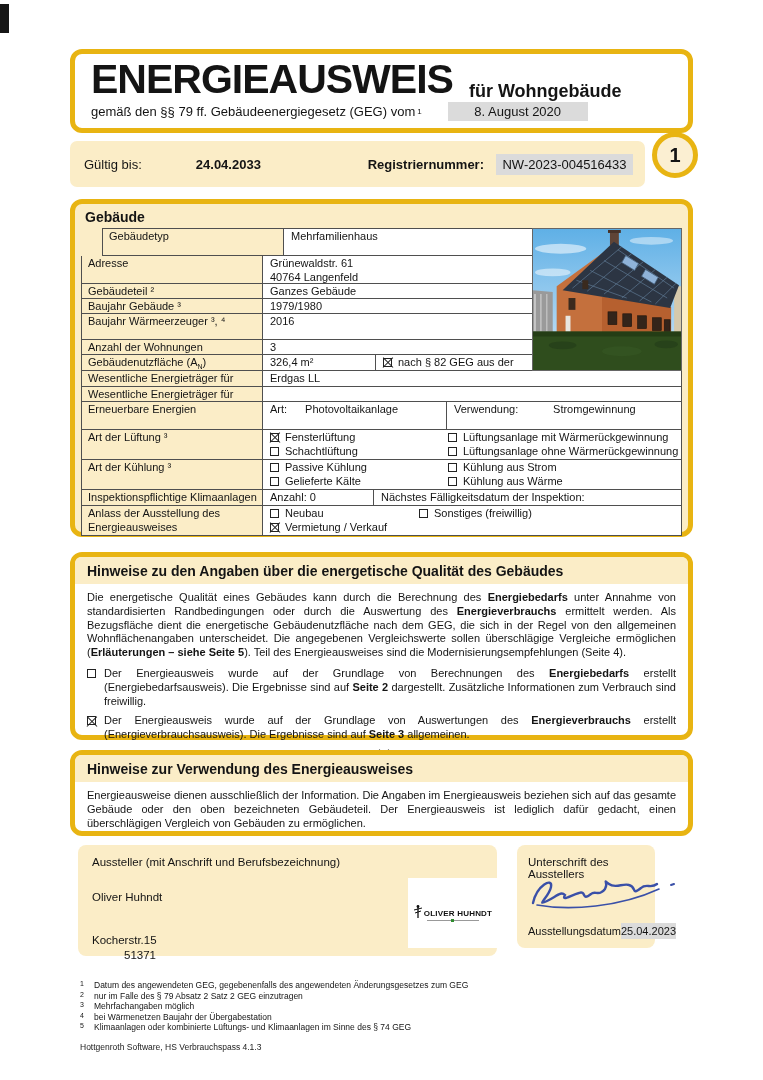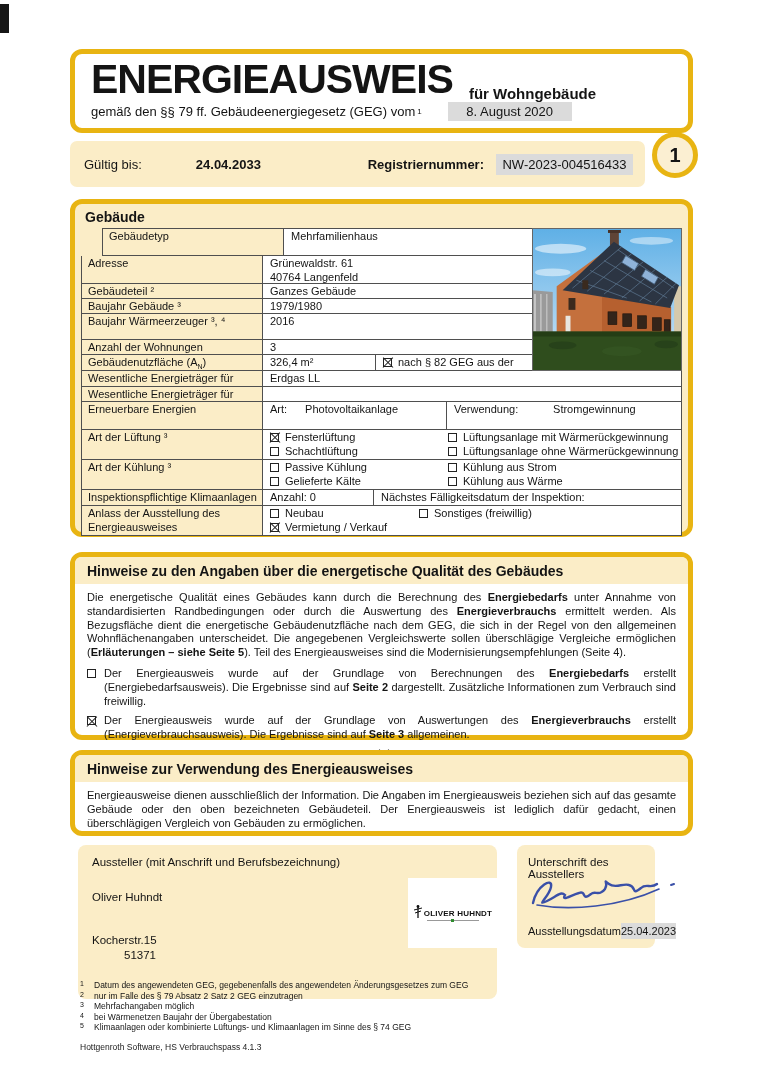--- a/index.html
+++ b/index.html
@@ -21,24 +21,24 @@
   sub{font-size:7px;}
   sup{font-size:8px;}
 
   
   .corner-mark{left:0;top:4px;width:9px;height:29px;background:#161616;}
 
   
   .hdr{left:70px;top:49px;width:623px;height:84px;padding:2px 16px 0 16px;}
   .hdr-line1{display:flex;align-items:flex-end;}
   .hdr-title{font-size:41px;font-weight:bold;letter-spacing:-1px;line-height:46px;}
-  .hdr-sub{font-size:15px;font-weight:bold;margin-left:16px;}
+  .hdr-sub{font-size:18px;font-weight:bold;margin-left:16px;}
   .hdr-line2{display:flex;align-items:center;font-size:13px;margin-top:0px;}
   .hdr-line2 sup{font-size:8px;margin-left:2px;}
-  .hdr-date{width:124px;padding:2px 0;margin-left:26px;font-size:13px;}
+  .hdr-date{width:140px;padding:2px 0;margin-left:26px;font-size:13px;}
 
   
   .vbar{left:70px;top:141px;width:575px;height:46px;background:var(--cream);border-radius:7px;
         display:flex;align-items:center;font-size:13px;padding:0 12px 0 14px;}
   .vbar .vdate{font-weight:bold;margin-left:54px;}
   .vbar .rlabel{font-weight:bold;margin-left:auto;}
   .vbar .rnum{width:137px;padding:3px 0;margin-left:12px;font-size:13px;}
   .pgcircle{left:652px;top:132px;width:46px;height:46px;border:5px solid var(--yellow);
             border-radius:50%;background:var(--cream2);display:flex;align-items:center;
             justify-content:center;font-size:20px;font-weight:bold;}
@@ -81,21 +81,21 @@
   .hbody{padding:7px 12px 0 12px;font-size:11px;line-height:13.8px;}
   .hbody p{margin:0 0 7px 0;text-align:justify;}
   .opt-row{display:flex;gap:8px;margin:0 0 6px 0;}
   .opt-row .txt{flex:1;text-align:justify;line-height:13.8px;}
   .den{display:flex;margin:0 0 6px 0;line-height:13.8px;}
   .den .dlab{flex:0 0 292px;}
   .den .grp{display:flex;gap:7px;}
   .den .g1{flex:0 0 122px;}
 
   
-  .ibox{left:78px;top:845px;width:419px;height:154px;background:var(--cream);border-radius:8px;
+  .ibox{left:78px;top:845px;width:419px;height:111px;background:var(--cream);border-radius:8px;
         padding:11px 14px;font-size:11.5px;position:absolute;}
   .ibox .iname{margin-top:23px;}
   .ibox .istreet{margin-top:31px;}
   .ibox .izip{margin-top:3px;padding-left:32px;}
   .logo-box{position:absolute;right:0;top:33px;width:89px;height:70px;background:#fff;
             display:flex;flex-direction:column;align-items:center;justify-content:center;}
   .logo-line1{display:flex;align-items:flex-end;gap:1px;}
   .logo-text{font-size:8px;font-weight:bold;letter-spacing:0.2px;color:#111;}
   .logo-rule{margin-top:2px;width:52px;height:1px;background:#999;position:relative;}
   .logo-rule::after{content:"";position:absolute;left:24px;top:-1px;width:3px;height:3px;

